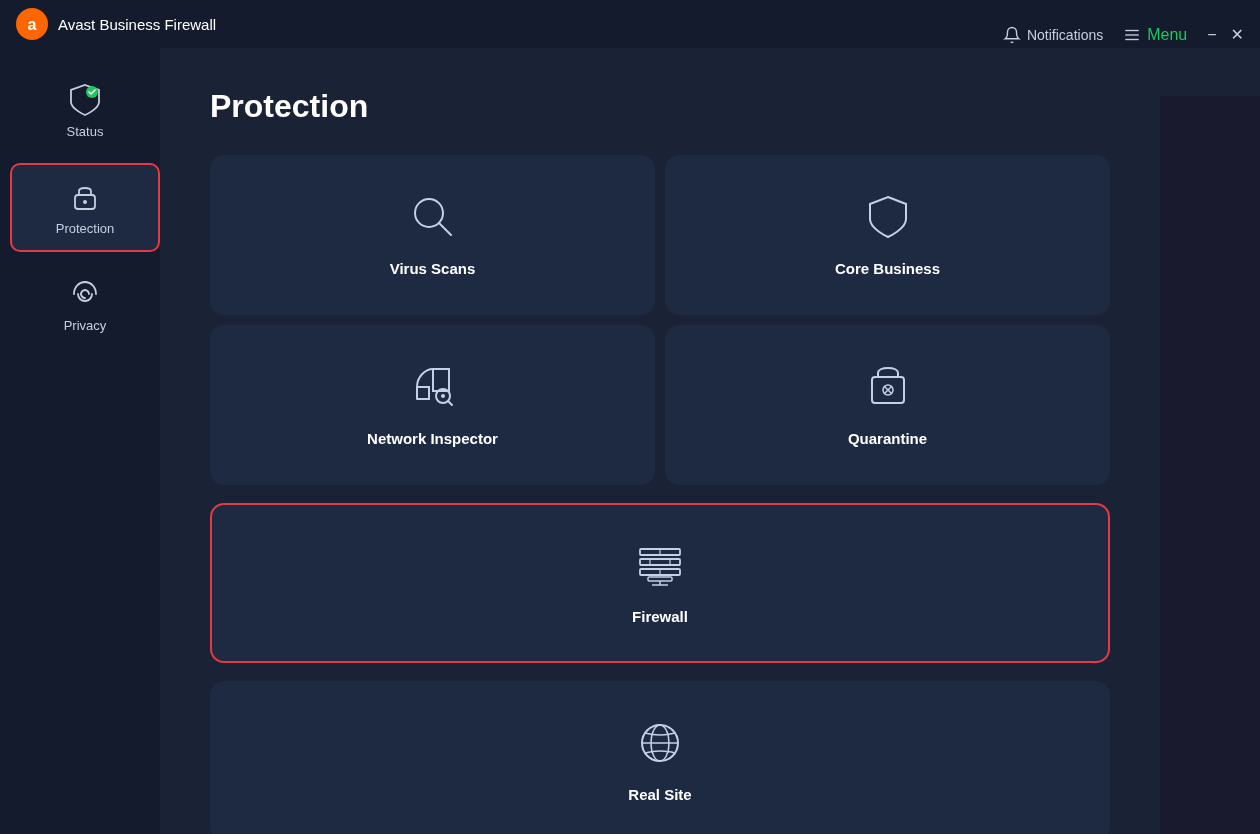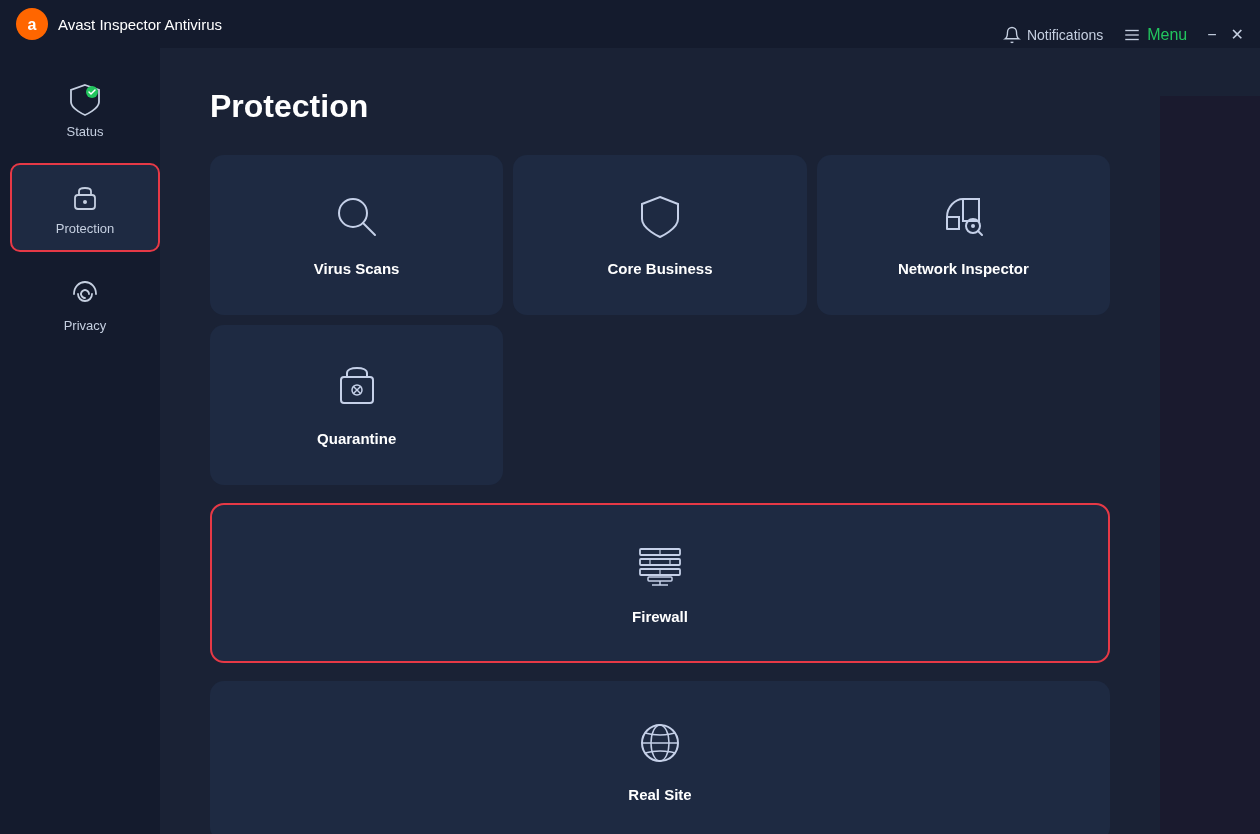--- a/index.html
+++ b/index.html
@@ -171,38 +171,38 @@
       display: flex;
       flex-direction: column;
       gap: 18px;
     }
     .grid-row1, .grid-row2 {
       display: grid;
       gap: 18px;
       max-width: 900px;
     }
     .grid-row1 {
-      grid-template-columns: repeat(3, 1fr);
+      grid-template-columns: repeat(2, 1fr);
       gap: 10px;
     }
     .grid-row2 {
       grid-template-columns: repeat(1, 1fr);
     }
   </style>
 </head>
 <body>
 
 <div class="titlebar">
   <div class="titlebar-left">
 
     <svg class="avast-logo" viewBox="0 0 32 32" width="32" height="32">
       <circle cx="16" cy="16" r="16" fill="#FF6600"></circle>
       <text x="16" y="22" text-anchor="middle" fill="white" font-size="16" font-weight="bold" font-family="Arial">a</text>
     </svg>
-    <span class="titlebar-title">Avast Inspector Antivirus</span>
+    <span class="titlebar-title">Avast Business Firewall</span>
   </div>
   <div class="titlebar-right">
     <div class="titlebar-notifications">
       <svg width="18" height="18" viewBox="0 0 24 24" fill="none" stroke="#c5cfe0" stroke-width="1.8">
         <path d="M18 8A6 6 0 0 0 6 8c0 7-3 9-3 9h18s-3-2-3-9"></path>
         <path d="M13.73 21a2 2 0 0 1-3.46 0"></path>
       </svg>
       <span>Notifications</span>
     </div>
     <div class="titlebar-menu">

